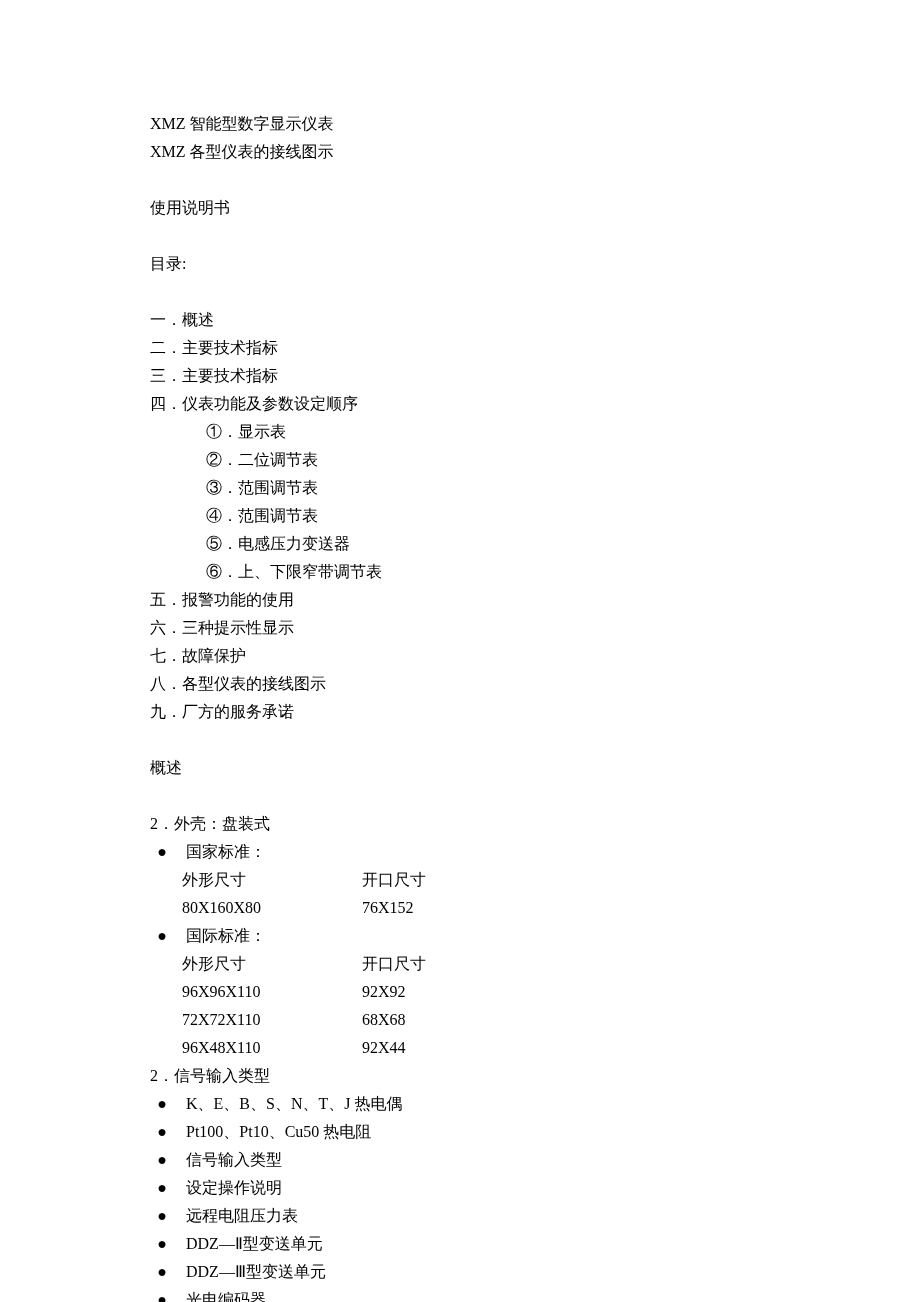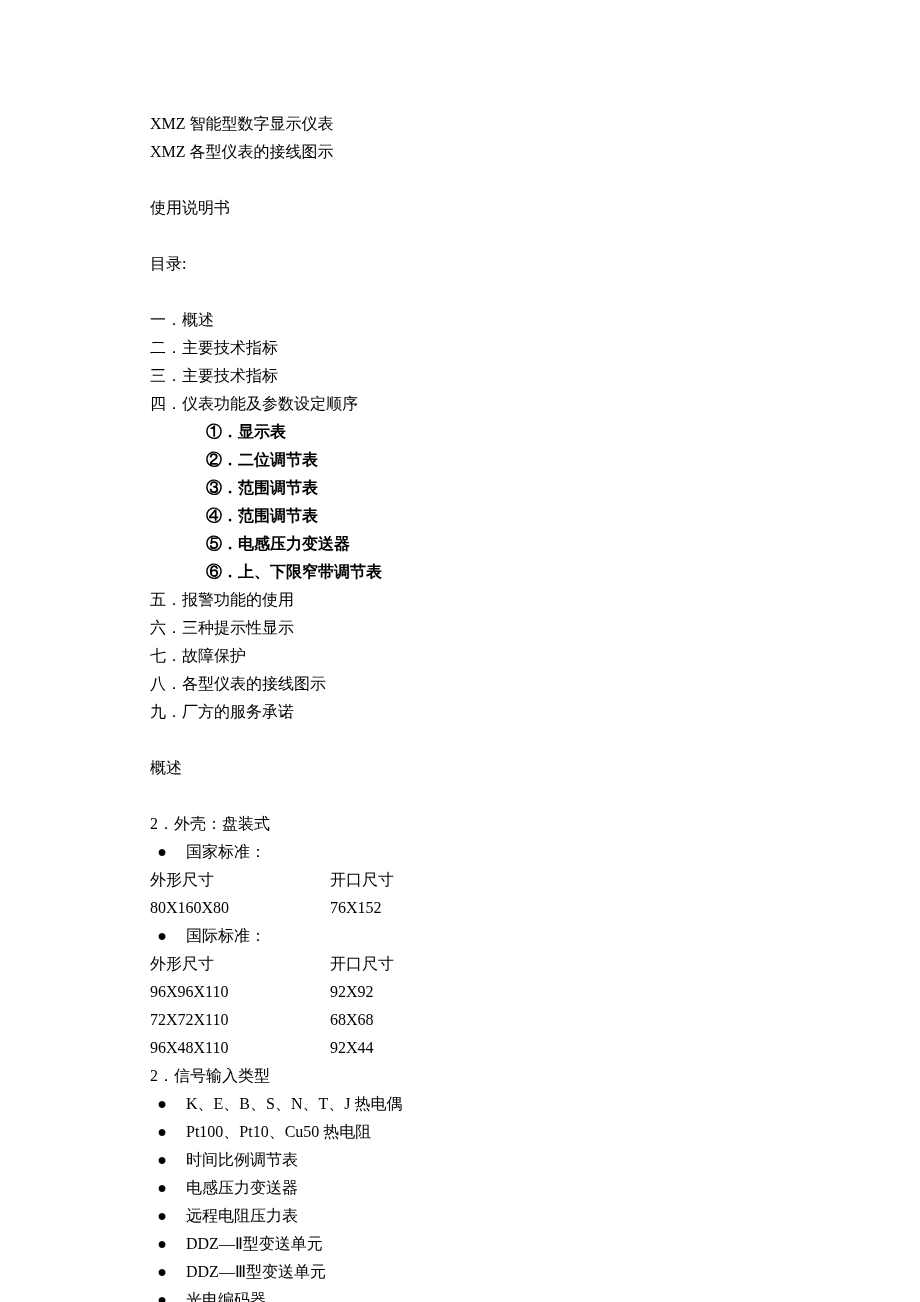--- a/index.html
+++ b/index.html
@@ -17,40 +17,40 @@
       padding: 110px 150px 60px 150px;
     }
     .line {
       white-space: pre;
     }
     .section-gap {
       height: 28px;
     }
     .indent-1 {
       padding-left: 56px;
-      font-weight: bold;
     }
     .bullet-line {
       display: flex;
       align-items: baseline;
     }
     .bullet-dot {
       display: inline-block;
       width: 24px;
       text-align: center;
     }
     .bullet-text {
       padding-left: 12px;
       text-align: center;
     }
     .pair-row {
       display: flex;
     }
     .pair-col-1 {
       width: 180px;
+      margin-left: 32px;
     }
     .pair-col-2 {
       flex: 1;
     }
   </style>
 </head>
 <body>
 
 <div class="line">XMZ 智能型数字显示仪表</div>
 <div class="line">XMZ 各型仪表的接线图示</div>
@@ -130,25 +130,25 @@
 <div class="bullet-line">
   <span class="bullet-dot">●</span>
   <span class="bullet-text">K、E、B、S、N、T、J 热电偶</span>
 </div>
 <div class="bullet-line">
   <span class="bullet-dot">●</span>
   <span class="bullet-text">Pt100、Pt10、Cu50 热电阻</span>
 </div>
 <div class="bullet-line">
   <span class="bullet-dot">●</span>
-  <span class="bullet-text">时间比例调节表</span>
+  <span class="bullet-text">信号输入类型</span>
 </div>
 <div class="bullet-line">
   <span class="bullet-dot">●</span>
-  <span class="bullet-text">电感压力变送器</span>
+  <span class="bullet-text">设定操作说明</span>
 </div>
 <div class="bullet-line">
   <span class="bullet-dot">●</span>
   <span class="bullet-text">远程电阻压力表</span>
 </div>
 <div class="bullet-line">
   <span class="bullet-dot">●</span>
   <span class="bullet-text">DDZ—Ⅱ型变送单元</span>
 </div>
 <div class="bullet-line">

